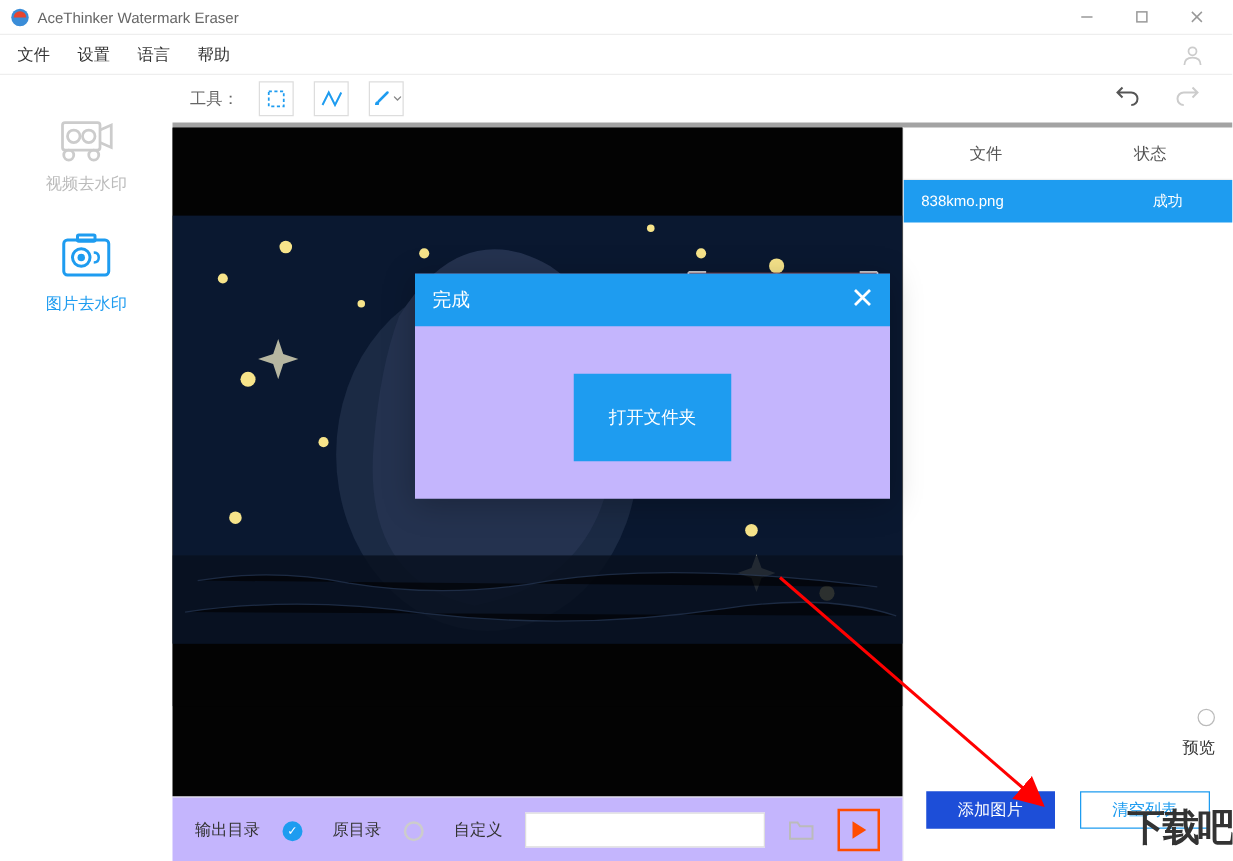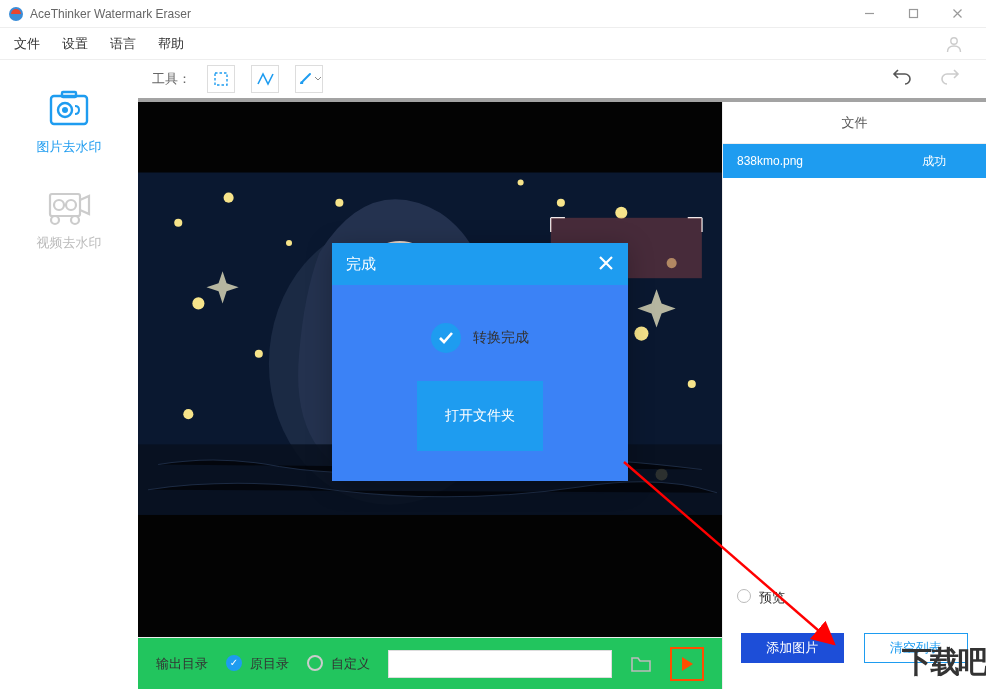--- a/index.html
+++ b/index.html
@@ -34,48 +34,48 @@
     .toolbar-spacer { flex: 1; }
     .undo-btn { width: 32px; color: #555; font-size: 18px; }
     .redo-btn { width: 32px; color: #ccc; font-size: 18px; }
     
     .workspace { flex: 1; display: flex; }
     
     .canvas-col { flex: 1; display: flex; flex-direction: column; position: relative; }
     .canvas-holder { flex: 1; background: #030303; display: flex; align-items: center; justify-content: center; position: relative; }
     .artwork { position: absolute; inset: 0; }
     
-    .output-row { height: 52px; display: flex; align-items: center; padding: 0 18px; gap: 18px; background: #22c55e; border-top: 1px solid #eee; }
+    .output-row { height: 52px; display: flex; align-items: center; padding: 0 18px; gap: 18px; background: #c4b5fd; border-top: 1px solid #eee; }
     .output-label { font-size: 13px; color: #333; }
-    .radio-group { display: flex; align-items: flex-start; gap: 8px; }
+    .radio-group { display: flex; align-items: flex-end; gap: 24px; }
     .radio { width: 16px; height: 16px; border-radius: 50%; border: 2px solid #ccc; display: inline-flex; align-items: center; justify-content: center; }
     .radio.checked { border-color: #1e9cf0; background: #1e9cf0; }
     .radio.checked::after { content: "✓"; color: #fff; font-size: 10px; }
     .radio-label { font-size: 13px; color: #333; }
     .path-input { flex: 1; height: 28px; border: 1px solid #ddd; padding: 0 8px; font-size: 12px; max-width: 300px; }
     .folder-btn { color: #bbb; margin-left: auto; }
     .play-btn { width: 34px; height: 34px; border: 2px solid #ff4d00; display: flex; align-items: center; justify-content: center; }
     
     .right-panel { width: 264px; display: flex; flex-direction: column; border-left: 1px solid #eee; }
     .panel-head { height: 42px; display: flex; border-bottom: 1px solid #eee; }
     .panel-head-col { flex: 1; display: flex; align-items: center; justify-content: center; font-size: 13px; color: #555; }
     .file-row { height: 34px; display: flex; background: #1e9cf0; color: #fff; font-size: 12px; align-items: center; }
     .file-name { flex: 1.4; padding-left: 14px; }
     .file-status { flex: 1; text-align: center; }
     .panel-space { flex: 1; }
-    .preview-row { display: flex; align-items: flex-start; gap: 8px; padding: 10px 14px; }
+    .preview-row { display: flex; align-items: flex-end; gap: 8px; padding: 10px 14px; flex-direction: column; }
     .preview-radio { width: 14px; height: 14px; border-radius: 50%; border: 1.5px solid #bbb; }
     .preview-label { font-size: 13px; color: #333; }
     .action-row { display: flex; gap: 20px; padding: 16px 18px 26px; }
     .btn { height: 30px; flex: 1; display: flex; align-items: center; justify-content: center; font-size: 13px; }
     .btn-primary { background: #1d4ed8; color: #fff; }
     .btn-outline { border: 1px solid #1e9cf0; color: #1e9cf0; font-family: Liberation Serif, serif; }
     
     
-    .modal { position: absolute; left: 332px; top: 243px; width: 296px; background: #3b82f6; box-shadow: 0 4px 24px rgba(0,0,0,.25); z-index: 10; }
+    .modal { position: absolute; left: 332px; top: 219px; width: 380px; background: #c4b5fd; box-shadow: 0 4px 24px rgba(0,0,0,.25); z-index: 10; }
     .modal-head { height: 42px; background: #1e9cf0; color: #fff; display: flex; align-items: center; justify-content: space-between; padding: 0 14px; }
     .modal-title { font-size: 15px; }
     .modal-close { font-size: 20px; }
     .modal-body { padding: 38px 0 30px; display: flex; flex-direction: column; align-items: center; gap: 28px; }
     .modal-msg { display: flex; align-items: center; gap: 12px; }
     .check-circle { width: 30px; height: 30px; border-radius: 50%; background: #1e9cf0; display: flex; align-items: center; justify-content: center; color: #fff; font-size: 16px; }
     .msg-text { font-size: 14px; color: #333; }
     .open-btn { background: #1e9cf0; color: #fff; padding: 26px 28px; font-size: 14px; }
 
     
@@ -123,40 +123,40 @@
   </div>
   <svg class="user-icon" width="20" height="20" viewBox="0 0 20 20">
       <circle cx="10" cy="7" r="3.2" fill="none" stroke="#ccc" stroke-width="1.4"></circle>
       <path d="M3.5 18 Q3.5 12 10 12 Q16.5 12 16.5 18" fill="none" stroke="#ccc" stroke-width="1.4"></path>
     </svg>
 </div>
 
 <div class="main">
 
   <div class="sidebar">
-    <div class="side-item active">
-      <svg class="side-icon" viewBox="0 0 48 40">
-          <rect x="6" y="6" width="36" height="28" rx="3" fill="none" stroke="#1e9cf0" stroke-width="2.4"></rect>
-          <circle cx="20" cy="20" r="7" fill="none" stroke="#1e9cf0" stroke-width="2.4"></circle>
-          <circle cx="20" cy="20" r="3" fill="#1e9cf0"></circle>
-          <path d="M30 16 Q34 16 34 20 Q34 24 30 24" fill="none" stroke="#1e9cf0" stroke-width="2"></path>
-          <rect x="17" y="2" width="14" height="5" rx="1" fill="none" stroke="#1e9cf0" stroke-width="2.4"></rect>
-        </svg>
-      <span class="side-label">图片去水印</span>
-    </div>
     <div class="side-item">
       <svg class="side-icon" viewBox="0 0 48 40">
           <rect x="5" y="8" width="30" height="22" rx="2" fill="none" stroke="#ccc" stroke-width="2.2"></rect>
           <circle cx="10" cy="34" r="4" fill="none" stroke="#ccc" stroke-width="2.2"></circle>
           <circle cx="30" cy="34" r="4" fill="none" stroke="#ccc" stroke-width="2.2"></circle>
           <circle cx="14" cy="19" r="5" fill="none" stroke="#ccc" stroke-width="2.2"></circle>
           <circle cx="26" cy="19" r="5" fill="none" stroke="#ccc" stroke-width="2.2"></circle>
           <path d="M35 14 L44 10 L44 28 L35 24" fill="none" stroke="#ccc" stroke-width="2.2"></path>
         </svg>
       <span class="side-label">视频去水印</span>
+    </div>
+    <div class="side-item active">
+      <svg class="side-icon" viewBox="0 0 48 40">
+          <rect x="6" y="6" width="36" height="28" rx="3" fill="none" stroke="#1e9cf0" stroke-width="2.4"></rect>
+          <circle cx="20" cy="20" r="7" fill="none" stroke="#1e9cf0" stroke-width="2.4"></circle>
+          <circle cx="20" cy="20" r="3" fill="#1e9cf0"></circle>
+          <path d="M30 16 Q34 16 34 20 Q34 24 30 24" fill="none" stroke="#1e9cf0" stroke-width="2"></path>
+          <rect x="17" y="2" width="14" height="5" rx="1" fill="none" stroke="#1e9cf0" stroke-width="2.4"></rect>
+        </svg>
+      <span class="side-label">图片去水印</span>
     </div>
   </div>
 
   <div class="content">
 
     <div class="toolbar">
       <span class="tool-label">工具：</span>
       <div class="tool-btn">
           <svg width="16" height="16" viewBox="0 0 16 16">
             <rect x="2" y="2" width="12" height="12" fill="none" stroke="#1e9cf0" stroke-width="1.4" stroke-dasharray="2.5 2"></rect>
@@ -252,20 +252,21 @@
             <svg width="14" height="16" viewBox="0 0 14 16">
                 <path d="M2 1 L13 8 L2 15 Z" fill="#ff4d00"></path>
               </svg>
           </div>
         </div>
       </div>
 
       <div class="right-panel">
         <div class="panel-head">
           <div class="panel-head-col">文件</div>
+          <div class="panel-head-col">状态</div>
         </div>
         <div class="file-row">
           <div class="file-name">838kmo.png</div>
           <div class="file-status">成功</div>
         </div>
         <div class="panel-space"></div>
         <div class="preview-row">
           <span class="preview-radio"></span>
           <span class="preview-label">预览</span>
         </div>
@@ -282,28 +283,20 @@
 <div class="modal">
   <div class="modal-head">
     <span class="modal-title">完成</span>
     <span class="modal-close">
       <svg width="16" height="16" viewBox="0 0 16 16">
           <path d="M2 2 L14 14 M14 2 L2 14" stroke="#fff" stroke-width="2.2"></path>
         </svg>
     </span>
   </div>
   <div class="modal-body">
-    <div class="modal-msg">
-      <span class="check-circle">
-        <svg width="16" height="14" viewBox="0 0 16 14">
-            <path d="M2 7 L6 11 L14 2" fill="none" stroke="#fff" stroke-width="2.6"></path>
-          </svg>
-      </span>
-      <span class="msg-text">转换完成</span>
-    </div>
     <div class="open-btn">打开文件夹</div>
   </div>
 </div>
 
 <svg class="arrow" viewBox="0 0 230 200">
   <defs>
       <marker id="ah" markerWidth="12" markerHeight="12" refX="9" refY="5" orient="auto">
         <path d="M0 0 L10 5 L0 10 Z" fill="#ff0000"></path>
       </marker>
     </defs>

